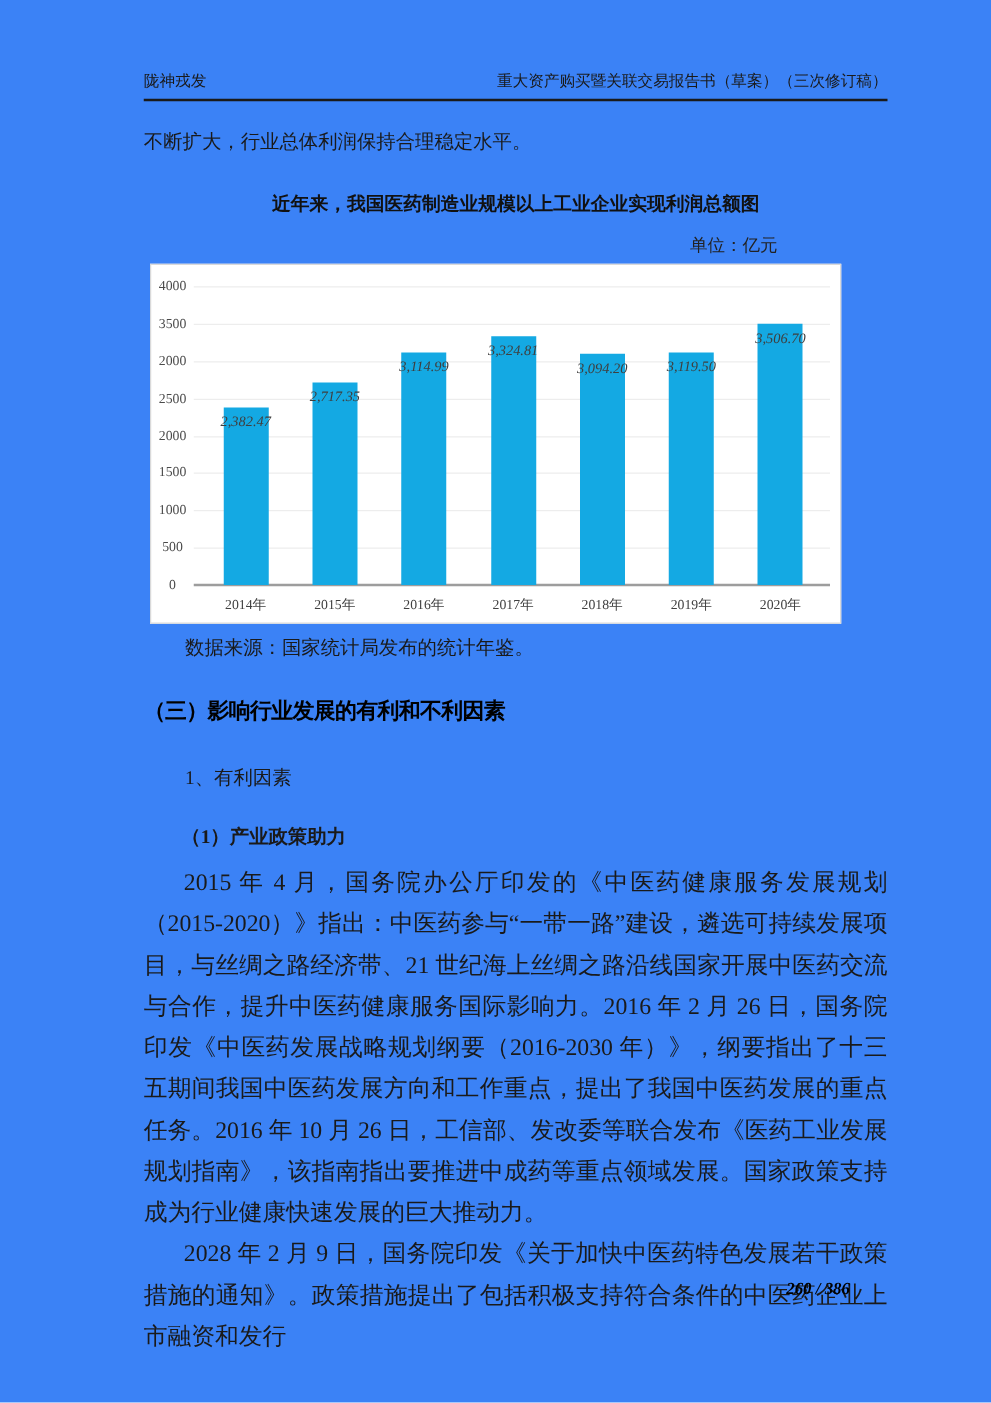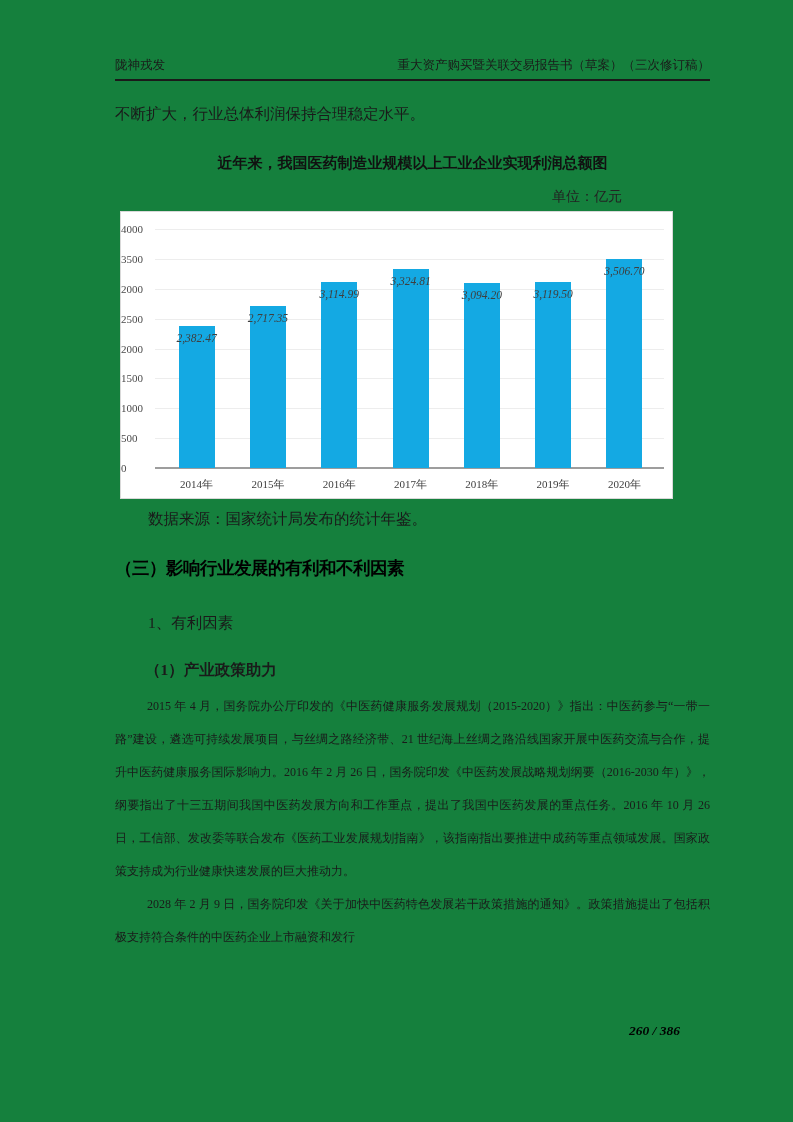--- a/index.html
+++ b/index.html
@@ -1,20 +1,20 @@
 <!DOCTYPE html>
 <html><head>
 <meta charset="utf-8">
 <style>
   html,body{margin:0;padding:0;background:#ffffff;}
   .page{
     position:relative;
     width:793px;height:1122px;
     margin:0 auto;
-    background:#15803d;
+    background:#3b82f6;
     font-family:"Liberation Serif","DejaVu Serif",serif;
     color:#1a1a1a;
     box-sizing:border-box;
     padding:57px 83px 0 115px;
     overflow:hidden;
   }
   .header{
     display:flex;justify-content:space-between;align-items:flex-end;
     font-size:12.5px;color:#1a1a1a;
     padding-bottom:5px;border-bottom:2px solid #1a1a1a;
@@ -31,21 +31,21 @@
   .unit-label{
     margin:15px 0 5px 0;text-align:right;font-size:14px;color:#222;
   }
   .chart-frame{
     position:relative;width:553px;height:288px;
     border:1px solid #D9D9D9;box-sizing:border-box;background:#fff;
   }
   .grid-line{position:absolute;height:1px;}
   .axis-line{position:absolute;height:2px;}
   .y-tick{
-    position:absolute;left:0;width:34px;text-align:left;
+    position:absolute;left:0;width:34px;text-align:center;
     font-size:11px;color:#4A4A4A;line-height:14px;
   }
   .bar{position:absolute;}
   .bar-value{
     position:absolute;width:68px;text-align:center;
     font-size:11.5px;line-height:14px;font-style:italic;
   }
   .x-tick{
     position:absolute;width:70px;text-align:center;
     font-size:11px;color:#404040;line-height:15px;
@@ -54,21 +54,21 @@
     margin:10px 0 0 0;font-size:15.5px;line-height:20px;text-indent:33px;
   }
   .section-heading{
     margin:27px 0 0 0;
     font-family:"Liberation Sans","DejaVu Sans",sans-serif;
     font-weight:bold;font-size:17.5px;letter-spacing:-0.5px;color:#000;
   }
   .sub-heading-1{margin:33px 0 0 0;font-size:15.5px;line-height:20px;text-indent:33px;}
   .sub-heading-2{margin:27px 0 0 0;font-size:15.5px;line-height:20px;text-indent:30px;font-weight:bold;}
   .para{
-    margin:10px 0 0 0;font-size:12px;line-height:33px;
+    margin:10px 0 0 0;font-size:19px;line-height:33px;
     text-align:justify;text-indent:32px;
   }
   .para-2{margin-top:0;}
   .page-number{
     position:absolute;top:1023px;right:113px;
     font-size:13.5px;font-weight:bold;color:#000;font-style:italic;
   }
 </style>
 </head>
 <body>

